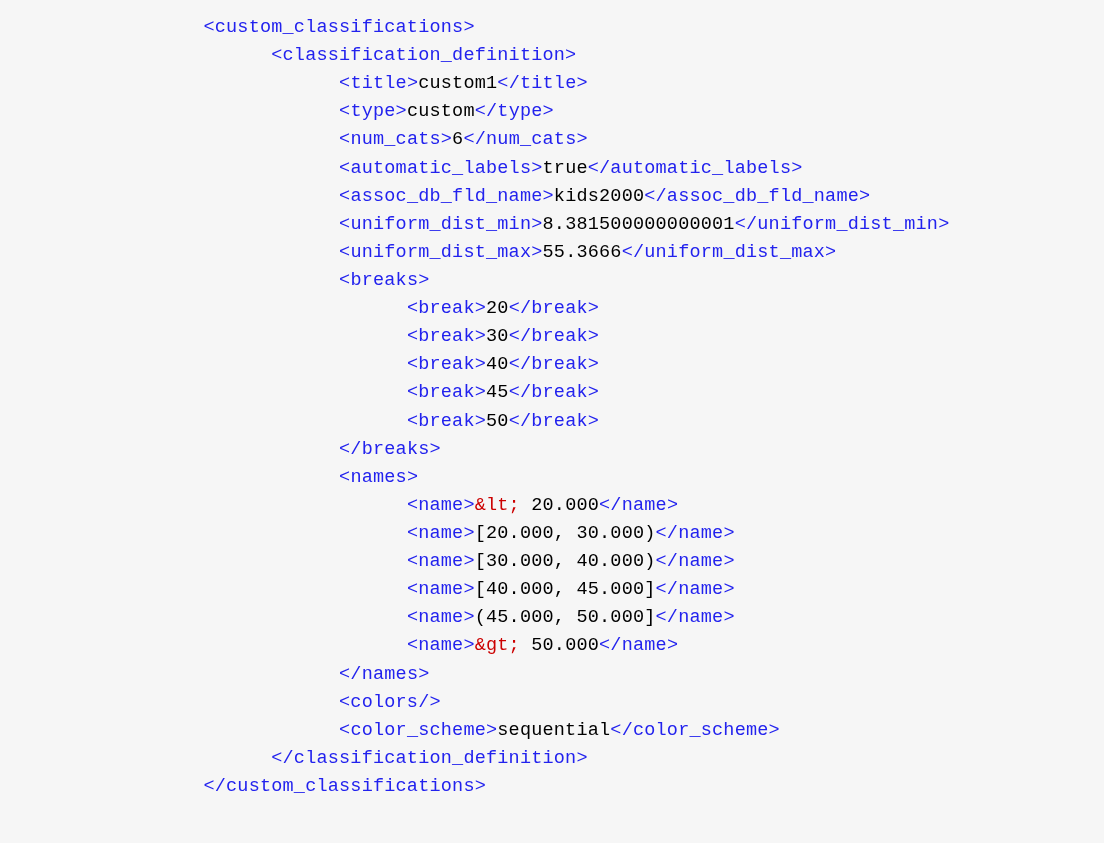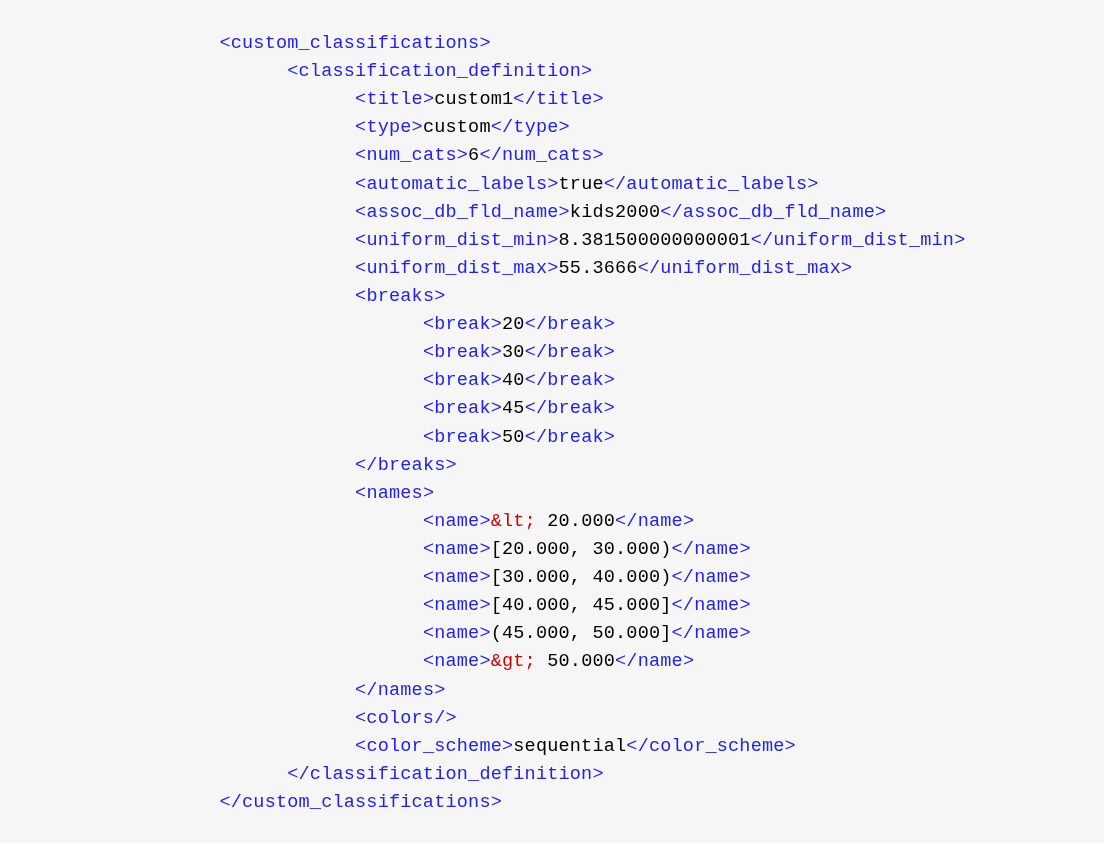--- a/index.html
+++ b/index.html
@@ -6,21 +6,21 @@
       margin: 0;
       padding: 0;
       background: #f6f6f6;
       font-family: "SF Mono", Monaco, Menlo, Consolas, "Courier New", monospace;
       font-size: 18.5px;
       line-height: 1.52;
       color: #000;
       letter-spacing: 0.2px;
     }
     pre {
-      margin: 16px;
+      margin: 0;
       padding: 14px 0 18px 0;
       white-space: pre;
       font-family: inherit;
     }
     .tag { color: #2222ee; }
     .text { color: #000; }
     .ent { color: #cc0000; }
   </style>
 </head>
 <body>

